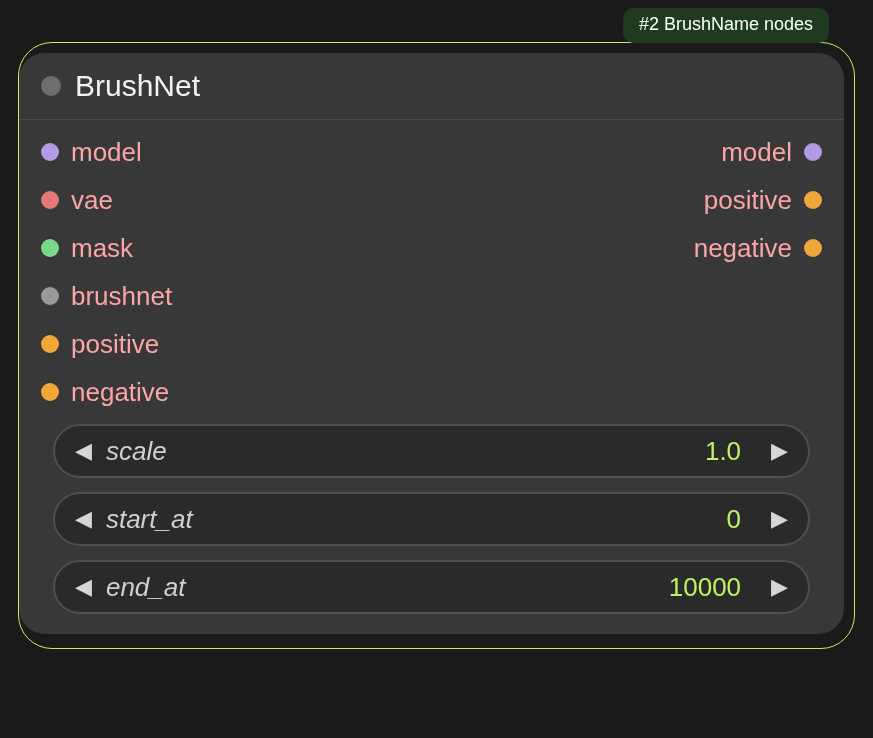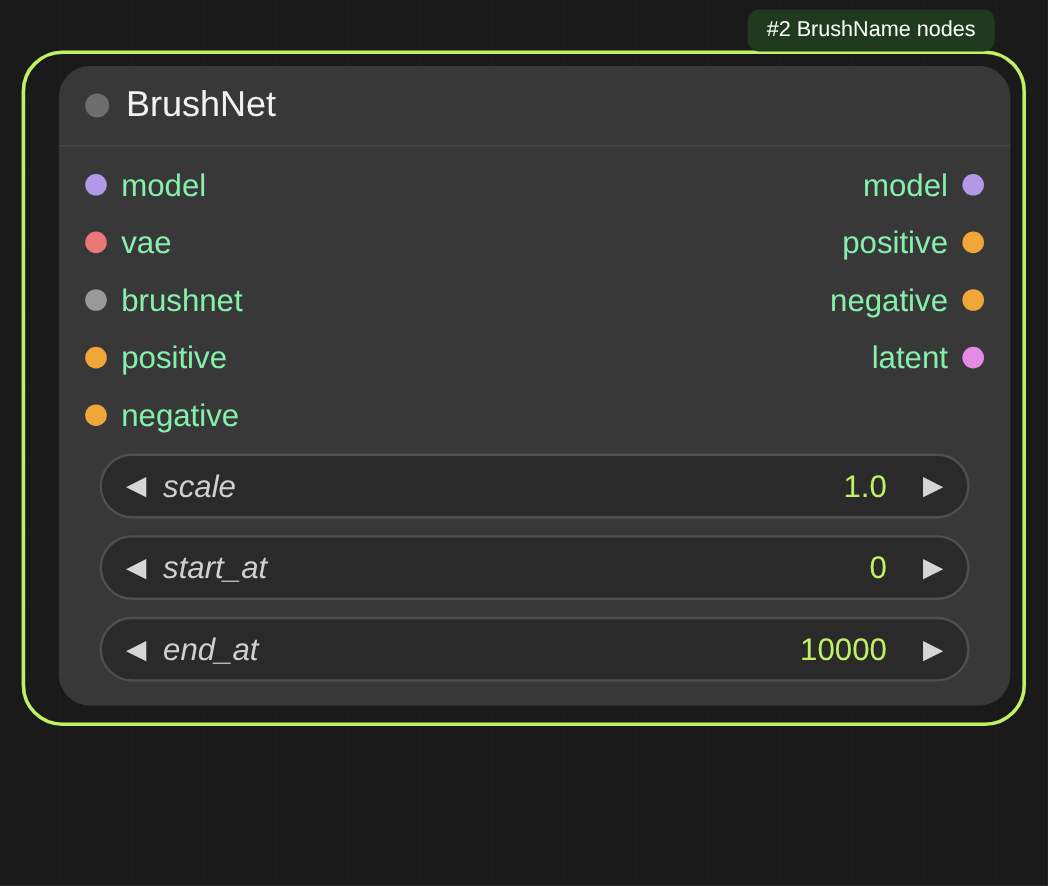--- a/index.html
+++ b/index.html
@@ -34,24 +34,24 @@
     background: #1f3a1f;
     color: #fdfdfd;
     font-size: 18px;
     padding: 6px 16px 8px 16px;
     border-radius: 10px;
     z-index: 5;
     font-weight: 500;
   }
   .node {
     margin-top: 28px;
-    border: 3px solid #bef264;
+    border: 1px solid #bef264;
     border-radius: 34px;
     background: transparent;
-    padding: 10px 10px 14px 28px;
+    padding: 10px 10px 14px 0;
   }
   .node-inner {
     background: #383838;
     border-radius: 26px;
     overflow: hidden;
   }
   .title-row {
     display: flex;
     align-items: center;
     gap: 14px;
@@ -74,21 +74,21 @@
   }
   .io-row { display: flex; justify-content: space-between; }
   .col { display: flex; flex-direction: column; gap: 16px; }
   .col.left  { align-items: flex-start; }
   .col.right { align-items: flex-end; }
   .port {
     display: flex;
     align-items: center;
     gap: 12px;
     font-size: 26px;
-    color: #86efac;
+    color: #fca5a5;
     height: 32px;
     cursor: pointer;
   }
   .port.right { flex-direction: row-reverse; }
   .dot {
     width: 18px; height: 18px; border-radius: 50%;
     flex-shrink: 0;
   }
   .widgets {
     padding: 8px 34px 20px 34px;
@@ -138,20 +138,24 @@
           <div class="col left">
             <div class="port">
               <span class="dot" style="background:#b49ae6"></span>
               <span>model</span>
             </div>
             <div class="port">
               <span class="dot" style="background:#e67878"></span>
               <span>vae</span>
             </div>
             <div class="port">
+              <span class="dot" style="background:#79d989"></span>
+              <span>mask</span>
+            </div>
+            <div class="port">
               <span class="dot" style="background:#9a9a9a"></span>
               <span>brushnet</span>
             </div>
             <div class="port">
               <span class="dot" style="background:#f0a638"></span>
               <span>positive</span>
             </div>
             <div class="port">
               <span class="dot" style="background:#f0a638"></span>
               <span>negative</span>
@@ -163,24 +167,20 @@
               <span class="dot" style="background:#b49ae6"></span>
               <span>model</span>
             </div>
             <div class="port right">
               <span class="dot" style="background:#f0a638"></span>
               <span>positive</span>
             </div>
             <div class="port right">
               <span class="dot" style="background:#f0a638"></span>
               <span>negative</span>
-            </div>
-            <div class="port right">
-              <span class="dot" style="background:#e58ae5"></span>
-              <span>latent</span>
             </div>
           </div>
         </div>
       </div>
 
       <div class="widgets">
 
         <div class="widget">
           <span class="arrow">◀</span>
           <span class="wlabel">scale</span>

